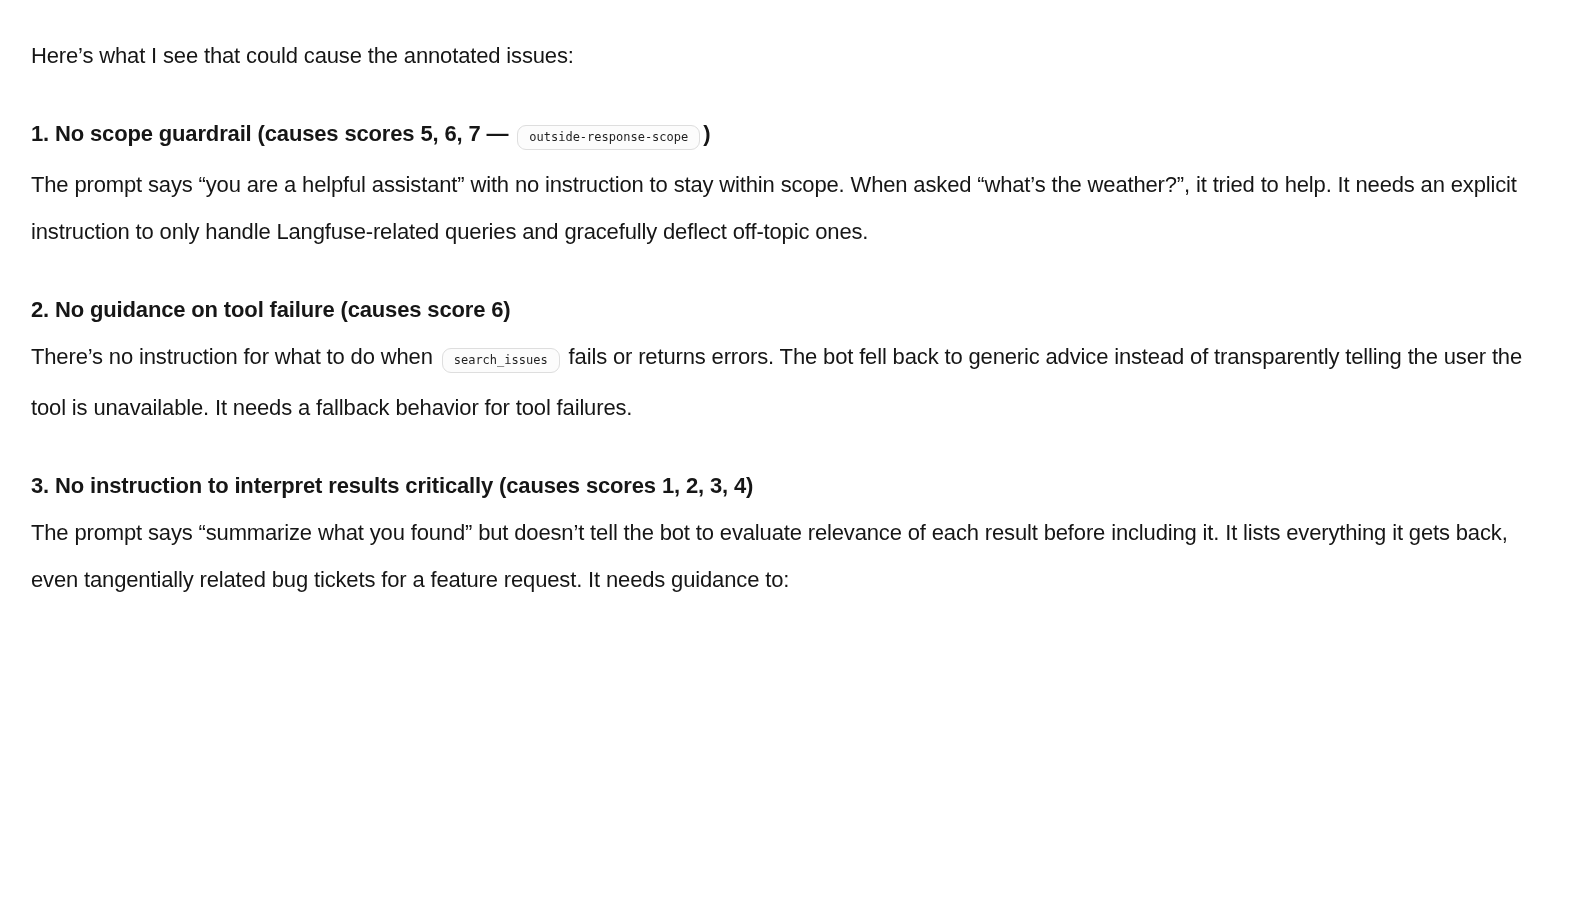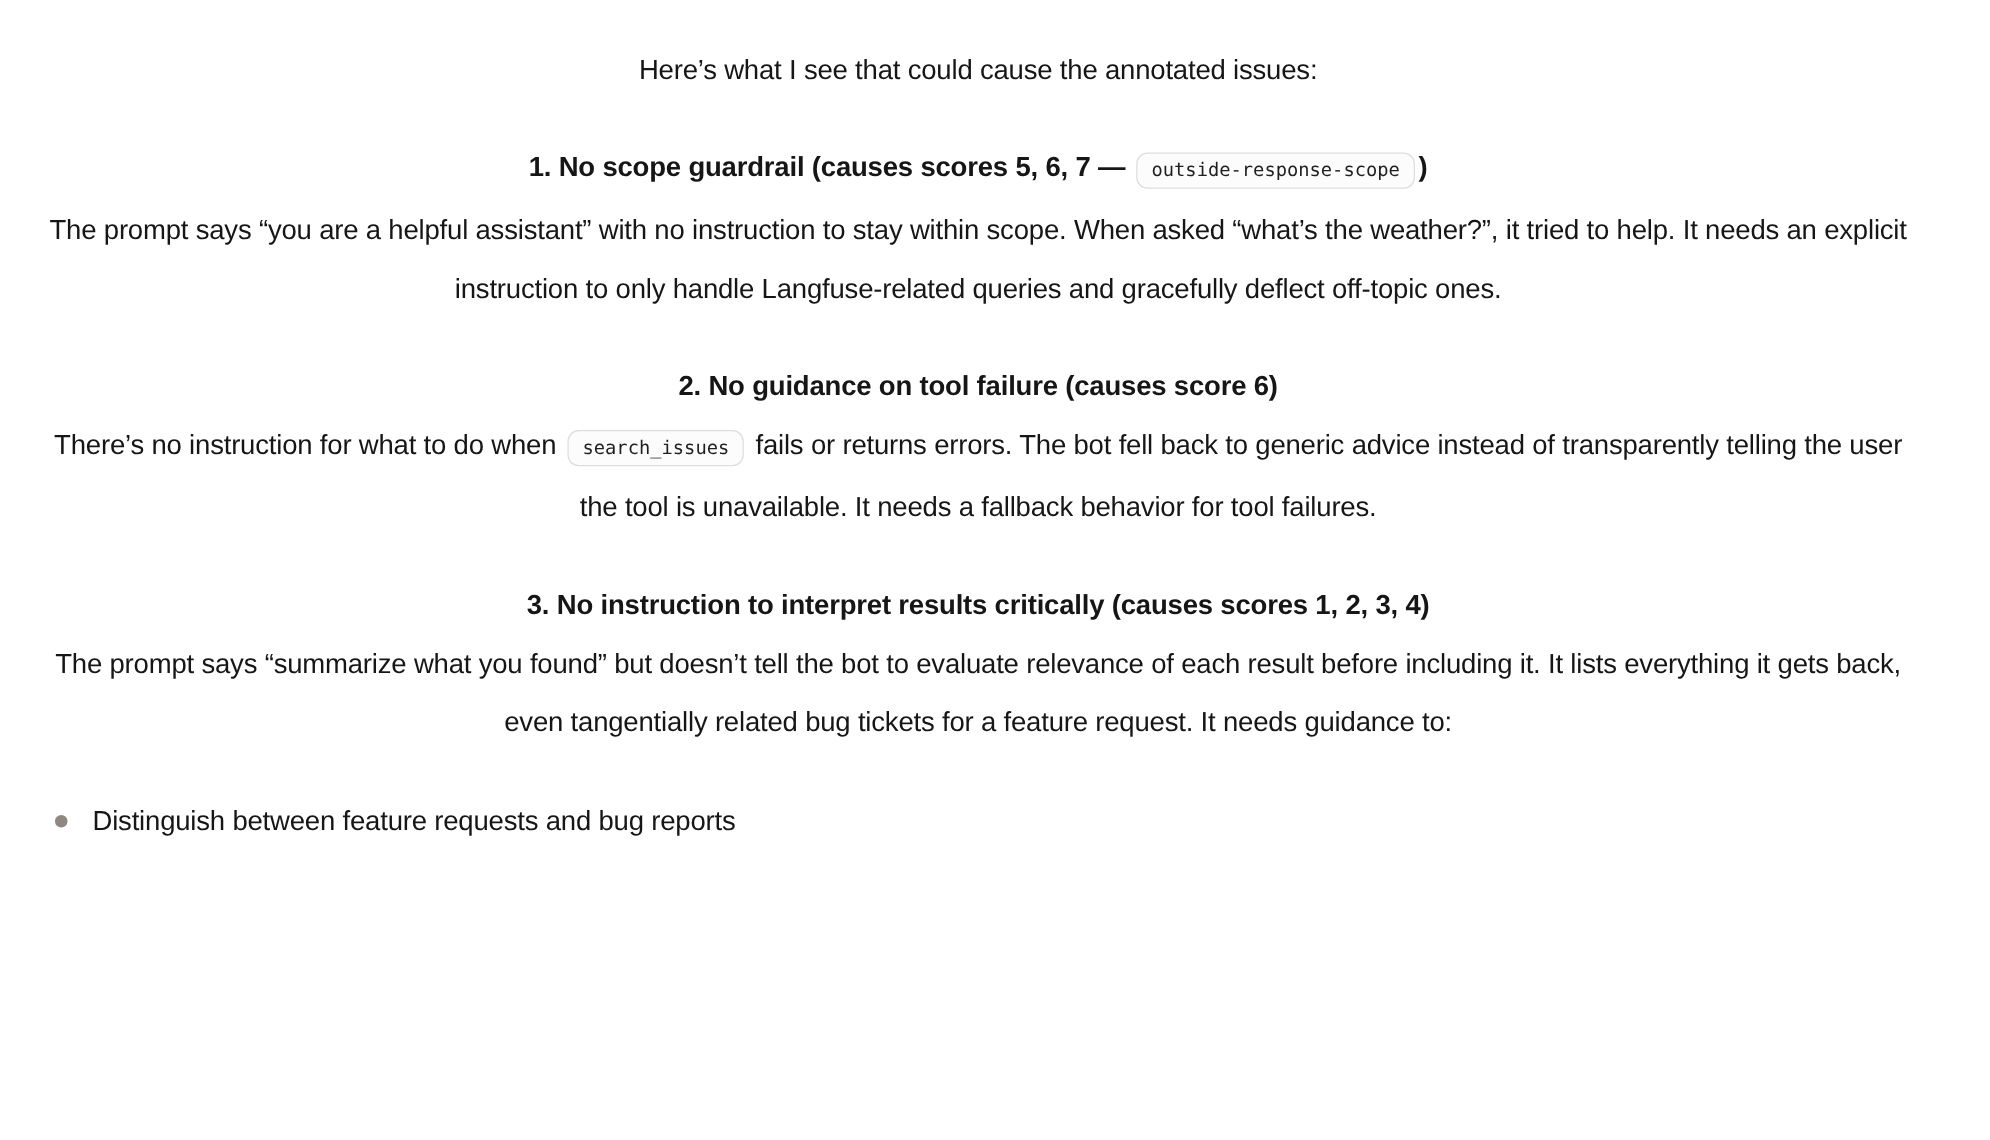--- a/index.html
+++ b/index.html
@@ -22,28 +22,27 @@
     padding: 32px 58px 24px 31px;
     overflow: hidden;
     background: var(--page-background);
   }
   p.block {
     font-size: 22px;
     line-height: 47px;
     letter-spacing: -0.15px;
     margin: 0 0 31px 0;
     font-weight: 400;
-    text-align: center;
   }
   .sec-title { font-weight: 700; }
   .sec-title .pill { font-weight: 400; }
   strong { font-weight: 400; }
   code.pill {
     font-family: "DejaVu Sans Mono", "Liberation Mono", monospace;
-    font-size: 15px;
+    font-size: 12px;
     letter-spacing: 0;
     background: var(--pill-background);
     border: 1.5px solid var(--pill-border);
     border-radius: 9px;
     padding: 4px 11px 5px 11px;
     margin: 0 3px;
     white-space: nowrap;
     color: #1f1f1f;
   }
   ul.bullets {
@@ -74,15 +73,14 @@
 <body>
 
 <div class="page">
   <p class="block">Here’s what I see that could cause the annotated issues:</p>
   <div>
       <p class="block"><span class="sec-title"><span>1. No scope guardrail (causes scores 5, 6, 7 — </span><code class="pill">outside-response-scope</code><span>)</span></span><br><span>The prompt says “you are a helpful assistant” with no instruction to stay within scope. When asked “what’s the weather?”, it tried to help. It needs an explicit instruction to </span><strong>only handle Langfuse-related queries</strong><span> and gracefully deflect off-topic ones.</span></p>
       <p class="block"><span class="sec-title"><span>2. No guidance on tool failure (causes score 6)</span></span><br><span>There’s no instruction for what to do when </span><code class="pill">search_issues</code><span> fails or returns errors. The bot fell back to generic advice instead of transparently telling the user the tool is unavailable. It needs a </span><strong>fallback behavior for tool failures</strong><span>.</span></p>
       <p class="block"><span class="sec-title"><span>3. No instruction to interpret results critically (causes scores 1, 2, 3, 4)</span></span><br><span>The prompt says “summarize what you found” but doesn’t tell the bot to </span><strong>evaluate relevance of each result</strong><span> before including it. It lists everything it gets back, even tangentially related bug tickets for a feature request. It needs guidance to:</span></p>
     </div>
   <ul class="bullets">
-      <li>Distinguish between feature requests and bug reports</li>
     </ul>
 </div>
 
 </body></html>

